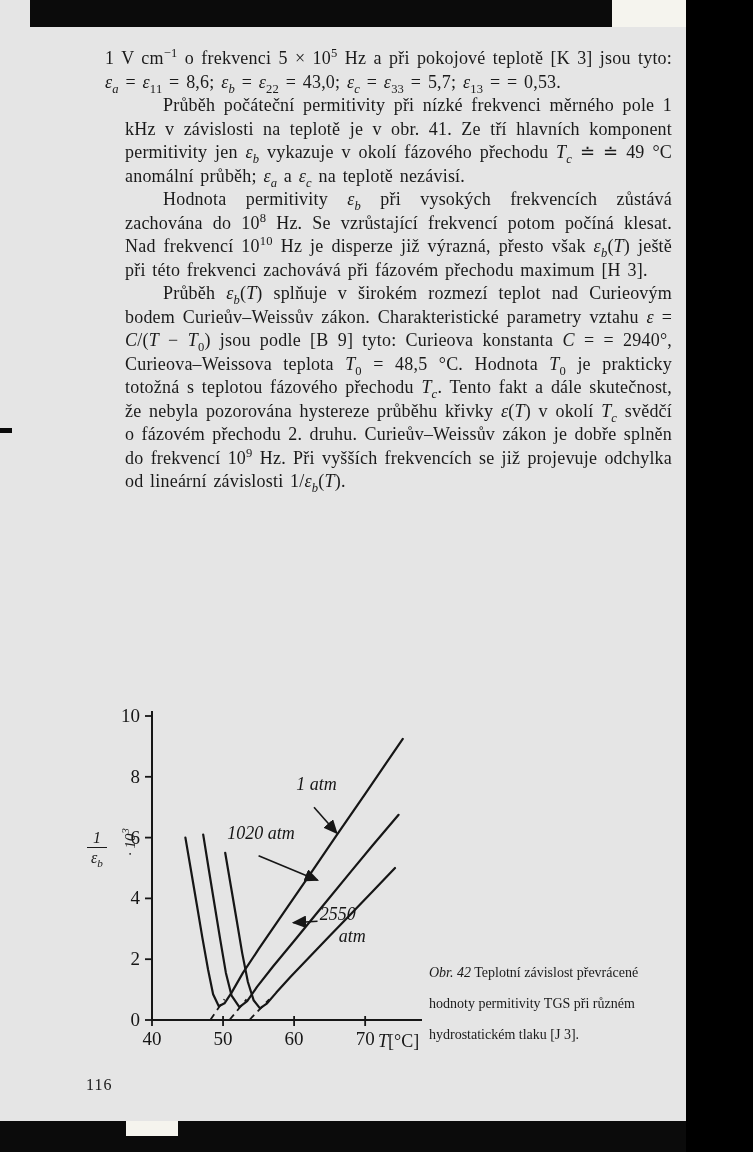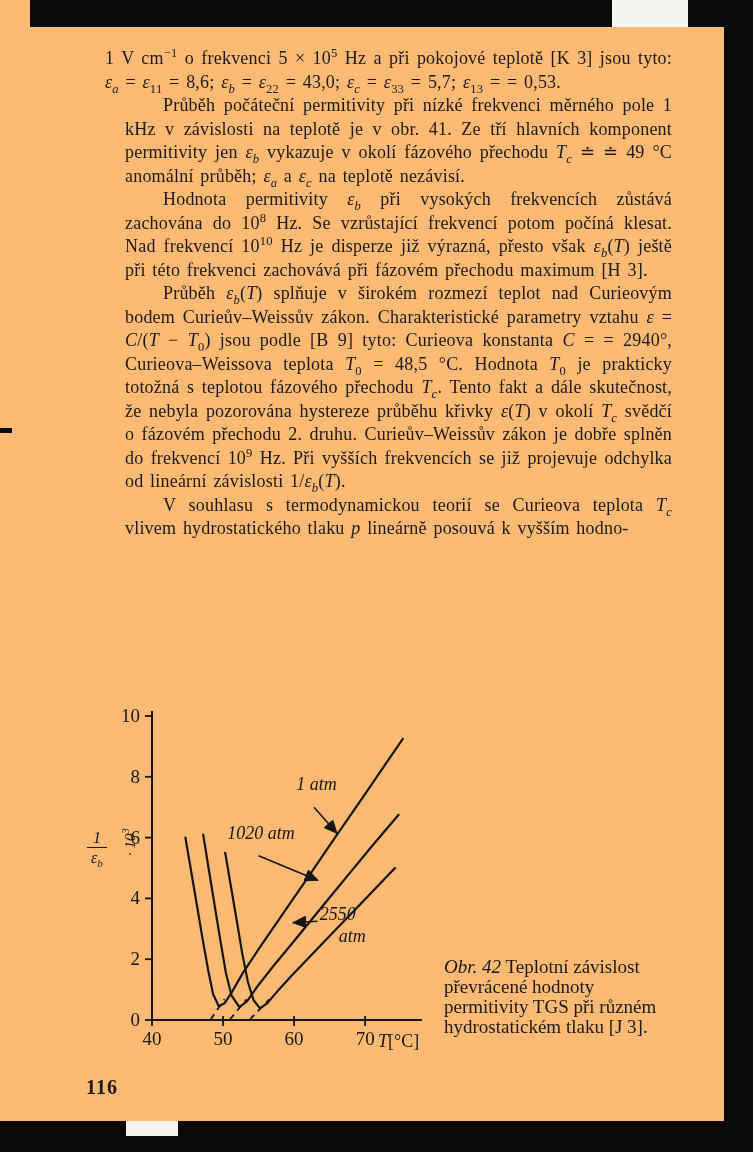--- a/index.html
+++ b/index.html
@@ -1,16 +1,16 @@
 <!DOCTYPE html>
 <html><head>
 <meta charset="utf-8">
 <style>
   html,body{margin:0;padding:0;background:#000;}
-  .page{position:relative;width:753px;height:1152px;background:#fdba74;overflow:hidden;
+  .page{position:relative;width:686px;height:1152px;background:#e5e5e5;overflow:hidden;
         font-family:"Liberation Serif",serif;color:#1a1a1a;}
   
   .text-block{position:absolute;left:105px;top:47px;width:567px;font-size:18px;
               line-height:23.5px;text-align:justify;word-spacing:2px;letter-spacing:0.2px;}
   .text-block p{margin:0;}
   .text-block p.indent{text-indent:38px;margin-left:20px;}
   sup,sub{font-size:70%;line-height:0;}
   
   .figure{position:absolute;left:90px;top:698px;width:360px;height:370px;}
   svg text{font-family:"Liberation Serif",serif;fill:#161616;}
@@ -22,22 +22,22 @@
   text.ticklab{font-size:19px;}
   text.clabel{font-size:18px;font-style:italic;}
   text.xlab{font-size:18px;}
   
   .ylabel-frac{position:absolute;left:84px;top:829px;width:26px;text-align:center;
                font-style:italic;font-size:16px;line-height:17px;}
   .ylabel-frac .bar{border-top:1.5px solid #1a1a1a;margin:1px 3px;height:0;}
   .ylabel-suffix{position:absolute;left:122px;top:856px;transform:rotate(-90deg);
                  transform-origin:0 0;font-size:15px;font-style:italic;white-space:nowrap;}
   
-  .caption{position:absolute;left:444px;top:957px;width:236px;font-size:19px;line-height:20px;}
-  .pagenum{position:absolute;left:86px;top:1076px;font-size:20px;font-weight:bold;letter-spacing:1px;}
+  .caption{position:absolute;left:429px;top:957px;width:236px;font-size:14px;line-height:31px;}
+  .pagenum{position:absolute;left:86px;top:1076px;font-size:16px;font-weight:normal;letter-spacing:1px;}
   
   .scan{position:absolute;background:#0b0b0b;}
   .scan-gap{position:absolute;background:#f5f4ee;}
 </style>
 </head>
 <body>
 
 <div class="page">
 
   <div class="scan" style="left:30px;top:0;width:723px;height:27px;"></div>
@@ -45,21 +45,20 @@
   <div class="scan" style="left:724px;top:14px;width:29px;height:1138px;"></div>
   <div class="scan" style="left:0;top:1121px;width:753px;height:31px;"></div>
   <div class="scan-gap" style="left:126px;top:1121px;width:52px;height:15px;"></div>
   <div class="scan" style="left:0;top:428px;width:12px;height:5px;"></div>
 
   <div class="text-block">
       <p class="">1 V cm<sup>−1</sup> o frekvenci 5 × 10<sup>5</sup> Hz a při pokojové teplotě [K 3] jsou tyto: <i>ε<sub>a</sub></i> = <i>ε</i><sub>11</sub> = 8,6;  <i>ε<sub>b</sub></i> = <i>ε</i><sub>22</sub> = 43,0;  <i>ε<sub>c</sub></i> = <i>ε</i><sub>33</sub> = 5,7;  <i>ε</i><sub>13</sub> = = 0,53.</p>
       <p class="indent">Průběh počáteční permitivity při nízké frekvenci měrného pole 1 kHz v závislosti na teplotě je v obr. 41. Ze tří hlavních komponent permitivity jen <i>ε<sub>b</sub></i> vykazuje v okolí fázového přechodu <i>T<sub>c</sub></i> ≐ ≐ 49 °C anomální průběh; <i>ε<sub>a</sub></i> a <i>ε<sub>c</sub></i> na teplotě nezávisí.</p>
       <p class="indent">Hodnota permitivity <i>ε<sub>b</sub></i> při vysokých frekvencích zůstává zachována do 10<sup>8</sup> Hz. Se vzrůstající frekvencí potom počíná klesat. Nad frekvencí 10<sup>10</sup> Hz je disperze již výrazná, přesto však <i>ε<sub>b</sub></i>(<i>T</i>) ještě při této frekvenci zachovává při fázovém přechodu maximum [H 3].</p>
       <p class="indent">Průběh <i>ε<sub>b</sub></i>(<i>T</i>) splňuje v širokém rozmezí teplot nad Curieovým bodem Curieův–Weissův zákon. Charakteristické parametry vztahu <i>ε</i> = <i>C</i>/(<i>T</i> − <i>T</i><sub>0</sub>) jsou podle [B 9] tyto: Curieova konstanta <i>C</i> = = 2940°, Curieova–Weissova teplota <i>T</i><sub>0</sub> = 48,5 °C. Hodnota <i>T</i><sub>0</sub> je prakticky totožná s teplotou fázového přechodu <i>T<sub>c</sub></i>. Tento fakt a dále skutečnost, že nebyla pozorována hystereze průběhu křivky <i>ε</i>(<i>T</i>) v okolí <i>T<sub>c</sub></i> svědčí o fázovém přechodu 2. druhu. Curieův–Weissův zákon je dobře splněn do frekvencí 10<sup>9</sup> Hz. Při vyšších frekvencích se již projevuje odchylka od lineární závislosti 1/<i>ε<sub>b</sub></i>(<i>T</i>).</p>
-      <p class="indent">V souhlasu s termodynamickou teorií se Curieova teplota <i>T<sub>c</sub></i> vlivem hydrostatického tlaku <i>p</i> lineárně posouvá k vyšším hodno-</p>
     </div>
 
   <figure class="figure" style="margin:0;">
     <svg width="345" height="358" viewBox="0 0 345 358">
         <defs>
           <marker id="arr" markerWidth="9" markerHeight="8" refX="8" refY="4" orient="auto">
             <path d="M0,0 L9,4 L0,8 Z" fill="#161616"></path>
           </marker>
         </defs>
         <path d="M 62 13 L 62 322 L 332 322" class="axis"></path>

